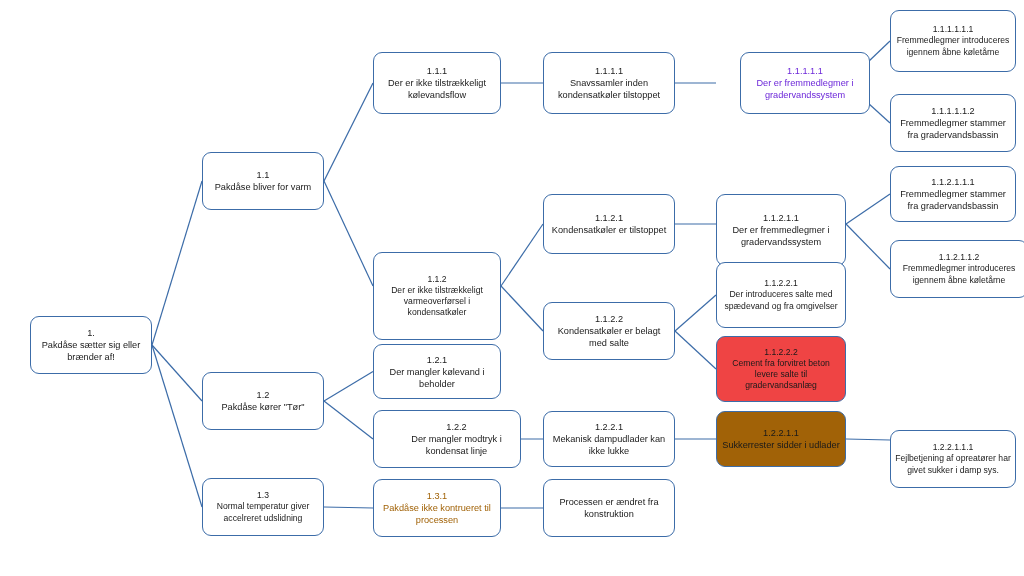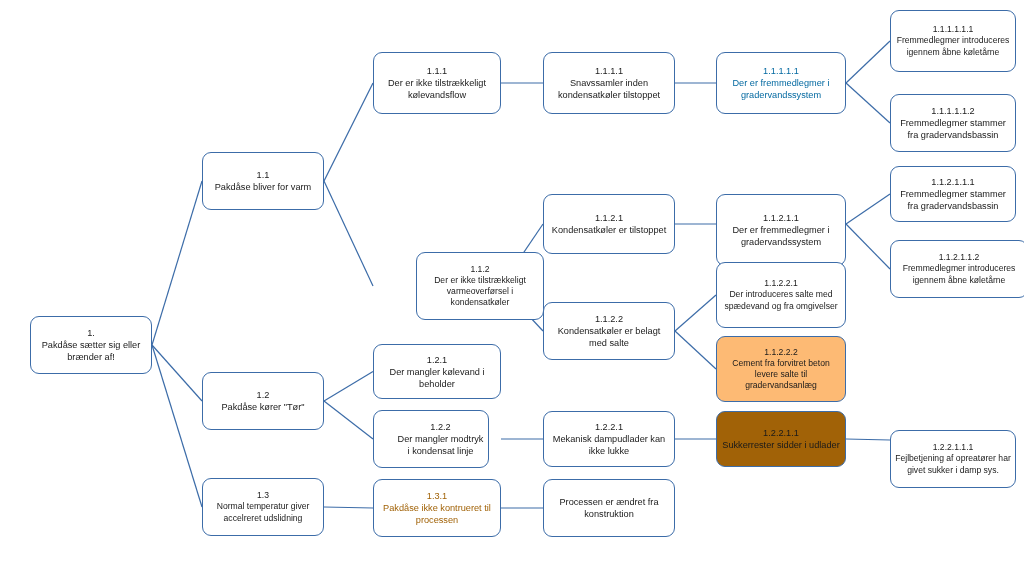--- a/index.html
+++ b/index.html
@@ -86,29 +86,29 @@
       <div class="txt">Pakdåse kører "Tør"</div>
     </div>
     <div class="node small" style="left: 202px; top: 478px; width: 122px; height: 58px; border-color: rgb(60, 108, 168); background: rgb(255, 255, 255); color: rgb(26, 26, 26); border-radius: 9px;">
       <div class="num">1.3</div>
       <div class="txt">Normal temperatur  giver accelreret udslidning</div>
     </div>
     <div class="node" style="left: 373px; top: 52px; width: 128px; height: 62px; border-color: rgb(60, 108, 168); background: rgb(255, 255, 255); color: rgb(26, 26, 26);">
       <div class="num">1.1.1</div>
       <div class="txt">Der er ikke  tilstrækkeligt kølevandsflow</div>
     </div>
-    <div class="node small" style="left: 373px; top: 252px; width: 128px; height: 68px; border-color: rgb(60, 108, 168); background: rgb(255, 255, 255); color: rgb(26, 26, 26); margin-left: 43px;">
+    <div class="node small" style="left: 373px; top: 252px; width: 128px; height: 88px; border-color: rgb(60, 108, 168); background: rgb(255, 255, 255); color: rgb(26, 26, 26);">
       <div class="num">1.1.2</div>
       <div class="txt">Der er ikke tilstrækkeligt varmeoverførsel i kondensatkøler</div>
     </div>
     <div class="node" style="left: 373px; top: 344px; width: 128px; height: 55px; border-color: rgb(60, 108, 168); background: rgb(255, 255, 255); color: rgb(26, 26, 26);">
       <div class="num">1.2.1</div>
       <div class="txt">Der mangler kølevand i beholder</div>
     </div>
-    <div class="node" style="left: 373px; top: 410px; width: 116px; height: 58px; border-color: rgb(60, 108, 168); background: rgb(255, 255, 255); color: rgb(26, 26, 26); padding-left: 23px;">
+    <div class="node" style="left: 373px; top: 410px; width: 148px; height: 58px; border-color: rgb(60, 108, 168); background: rgb(255, 255, 255); color: rgb(26, 26, 26); padding-left: 23px;">
       <div class="num">1.2.2</div>
       <div class="txt">Der mangler modtryk i kondensat linje</div>
     </div>
     <div class="node" style="left: 373px; top: 479px; width: 128px; height: 58px; border-color: rgb(60, 108, 168); background: rgb(255, 255, 255); color: #a16207;">
       <div class="num">1.3.1</div>
       <div class="txt">Pakdåse ikke kontrueret til processen</div>
     </div>
     <div class="node" style="left: 543px; top: 52px; width: 132px; height: 62px; border-color: rgb(60, 108, 168); background: rgb(255, 255, 255); color: rgb(26, 26, 26);">
       <div class="num">1.1.1.1</div>
       <div class="txt">Snavssamler inden kondensatkøler tilstoppet</div>
@@ -121,33 +121,33 @@
       <div class="num">1.1.2.2</div>
       <div class="txt">Kondensatkøler er belagt med salte</div>
     </div>
     <div class="node" style="left: 543px; top: 411px; width: 132px; height: 56px; border-color: rgb(60, 108, 168); background: rgb(255, 255, 255); color: rgb(26, 26, 26);">
       <div class="num">1.2.2.1</div>
       <div class="txt">Mekanisk dampudlader kan ikke lukke</div>
     </div>
     <div class="node" style="left: 543px; top: 479px; width: 132px; height: 58px; border-color: rgb(60, 108, 168); background: rgb(255, 255, 255); color: rgb(26, 26, 26);">
       <div class="txt">Processen er ændret fra konstruktion</div>
     </div>
-    <div class="node" style="left: 716px; top: 52px; width: 130px; height: 62px; border-color: rgb(60, 108, 168); background: rgb(255, 255, 255); color: #0369a1;">
+    <div class="node" style="left: 740px; top: 52px; width: 130px; height: 62px; border-color: rgb(60, 108, 168); background: rgb(255, 255, 255); color: #6d28d9;">
       <div class="num">1.1.1.1.1</div>
       <div class="txt">Der er fremmedlegmer  i gradervandssystem</div>
     </div>
     <div class="node" style="left: 716px; top: 194px; width: 130px; height: 72px; border-color: rgb(60, 108, 168); background: rgb(255, 255, 255); color: rgb(26, 26, 26);">
       <div class="num">1.1.2.1.1</div>
       <div class="txt">Der er fremmedlegmer  i gradervandssystem</div>
     </div>
     <div class="node small" style="left: 716px; top: 262px; width: 130px; height: 66px; border-color: rgb(60, 108, 168); background: rgb(255, 255, 255); color: rgb(26, 26, 26);">
       <div class="num">1.1.2.2.1</div>
       <div class="txt">Der introduceres salte med spædevand og fra omgivelser</div>
     </div>
-    <div class="node small" style="left: 716px; top: 336px; width: 130px; height: 66px; border-color: rgb(60, 108, 168); background: #fdba74; color: rgb(26, 26, 26);">
+    <div class="node small" style="left: 716px; top: 336px; width: 130px; height: 66px; border-color: rgb(60, 108, 168); background: #ef4444; color: rgb(26, 26, 26);">
       <div class="num">1.1.2.2.2</div>
       <div class="txt">Cement  fra forvitret beton levere salte til gradervandsanlæg</div>
     </div>
     <div class="node" style="left: 716px; top: 411px; width: 130px; height: 56px; border-color: rgb(60, 108, 168); background: #a16207; color: rgb(26, 26, 26);">
       <div class="num">1.2.2.1.1</div>
       <div class="txt">Sukkerrester sidder i udlader</div>
     </div>
     <div class="node small" style="left: 890px; top: 10px; width: 126px; height: 62px; border-color: rgb(60, 108, 168); background: rgb(255, 255, 255); color: rgb(26, 26, 26);">
       <div class="num">1.1.1.1.1.1</div>
       <div class="txt">Fremmedlegmer introduceres igennem åbne køletårne</div>

